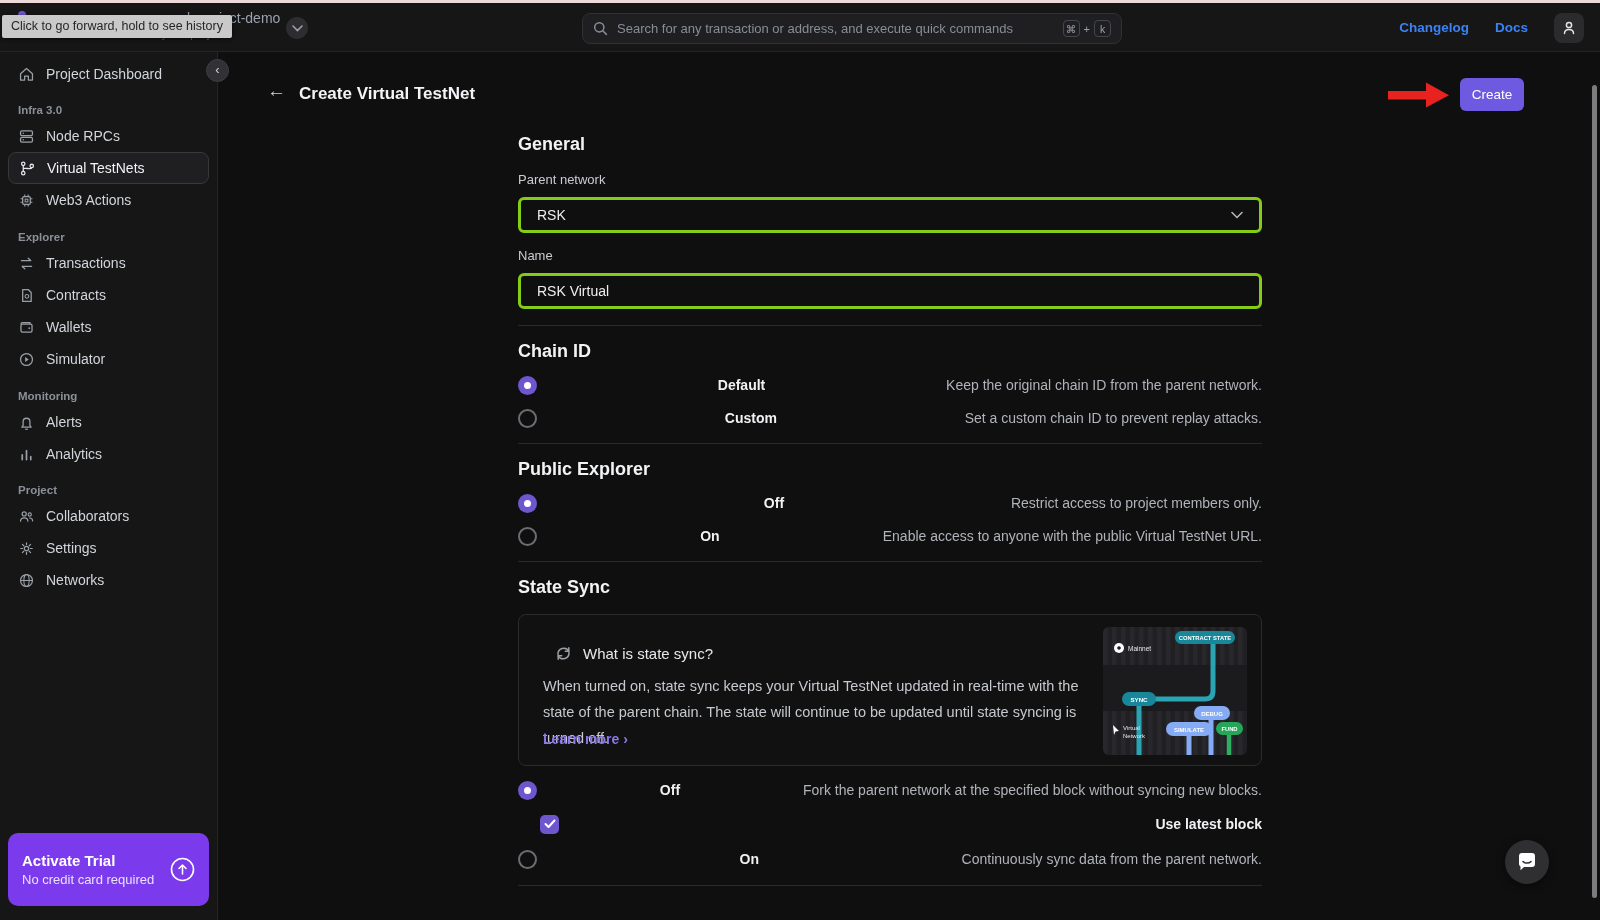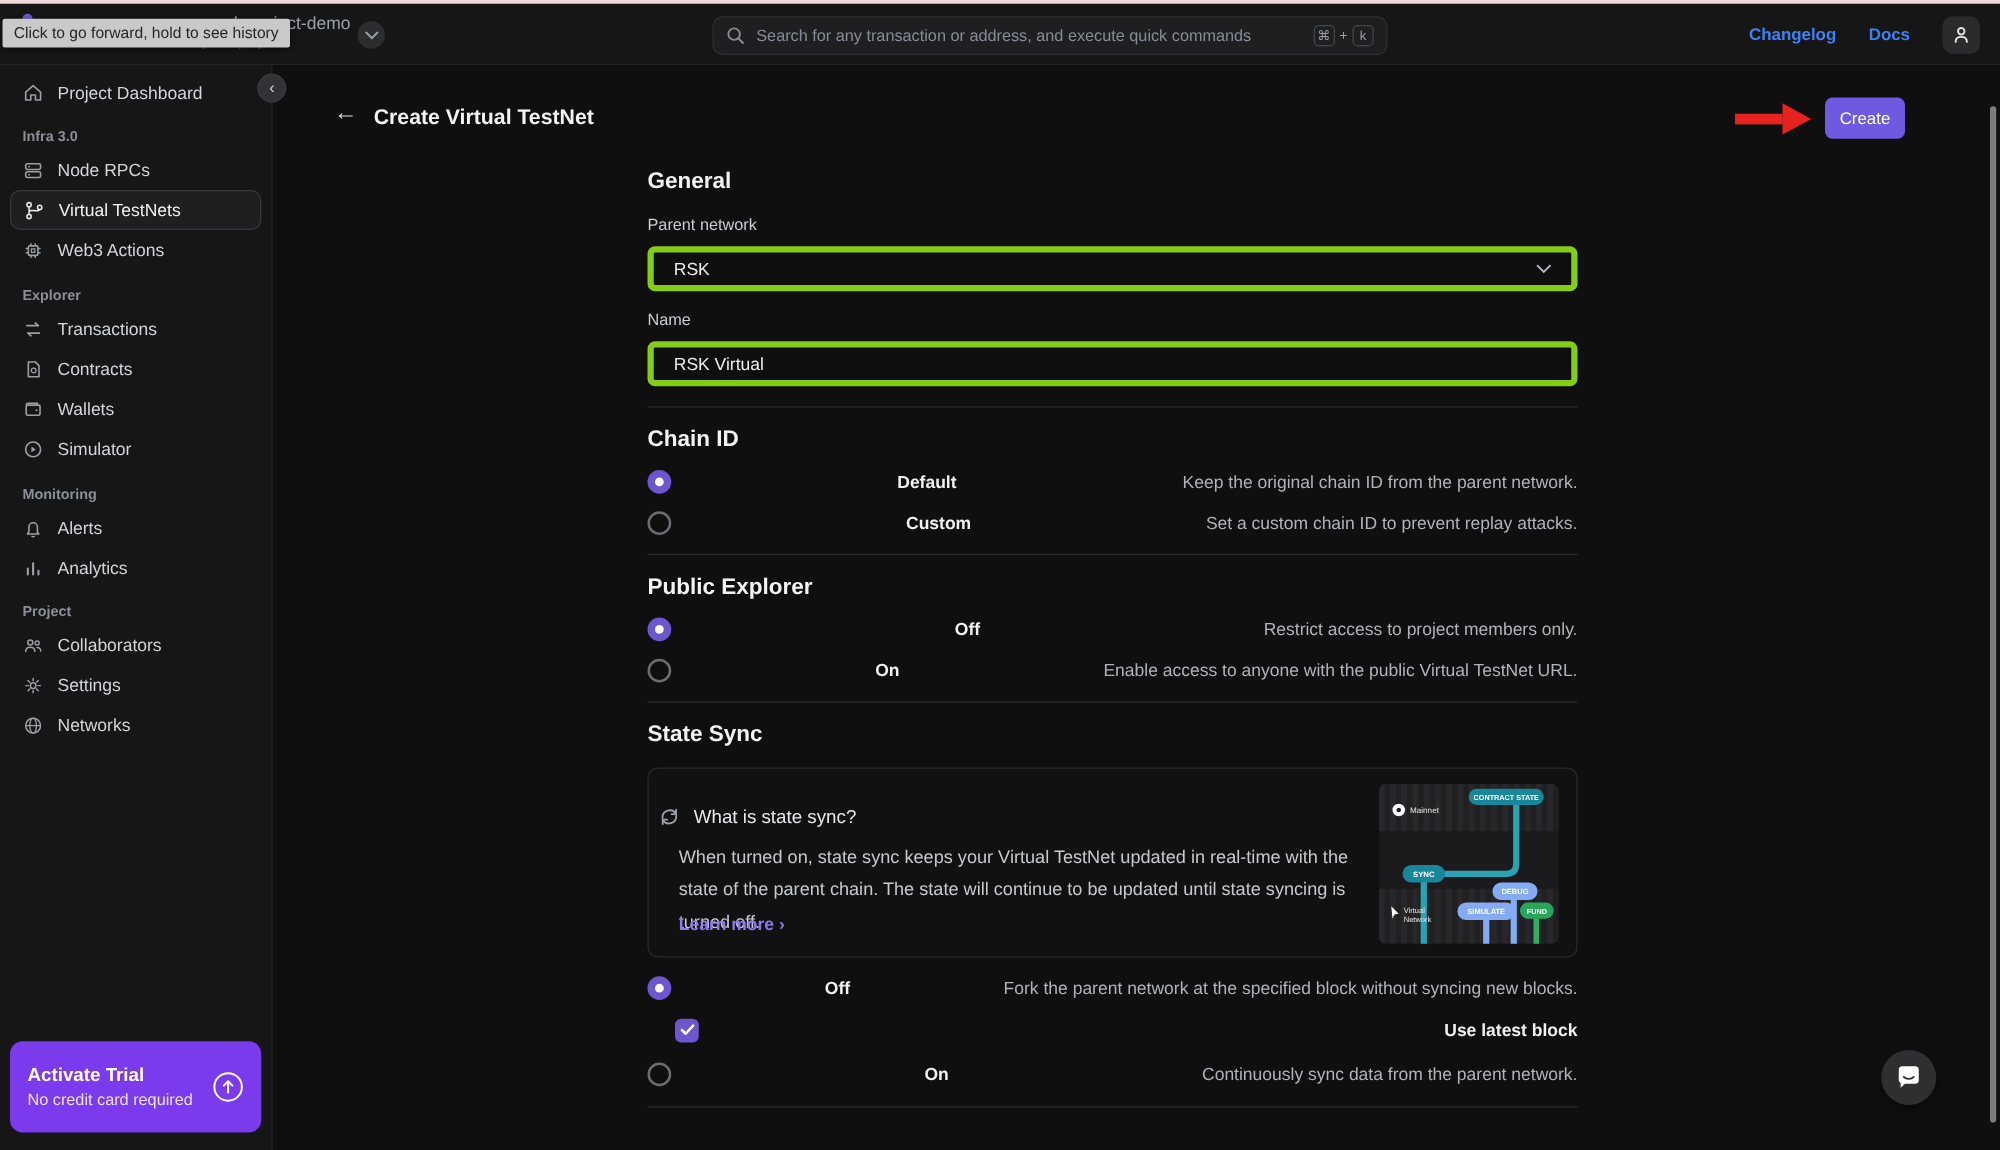--- a/index.html
+++ b/index.html
@@ -17,21 +17,21 @@
     background:#6e56cf; }
   .tooltip { position:absolute; left:2px; top:12px; height:23px; line-height:23px; padding:0 9px;
     background:#c9c9c9; color:#262626; font-size:12.5px; border-radius:2px; white-space:nowrap;
     box-shadow:0 1px 4px rgba(0,0,0,.6); z-index:30; }
   .project-switch { position:absolute; left:152px; top:7px; cursor:pointer; }
   .proj-title { font-size:14px; color:#9aa2ad; }
   .proj-sub { font-size:11.5px; color:#5e646d; margin-top:2px; }
   .proj-chevron { position:absolute; left:286px; top:14px; width:22px; height:22px; border-radius:50%;
     background:#2d2d30; border:none; color:#9aa0a6; display:flex; align-items:center; justify-content:center;
     cursor:pointer; }
-  .search { position:absolute; left:570px; top:10px; width:540px; height:31px; background:#1f1f22;
+  .search { position:absolute; left:582px; top:10px; width:540px; height:31px; background:#1f1f22;
     border:1px solid #303035; border-radius:8px; display:flex; align-items:center; padding:0 10px;
     cursor:text; }
   .search .placeholder { flex:1; font-size:13px; color:#878d96; margin-left:9px; white-space:nowrap;
     overflow:hidden; }
   .kbd { width:17px; height:17px; border:1px solid #42474f; border-radius:4px; color:#9aa0a6;
     font-size:10.5px; display:flex; align-items:center; justify-content:center; }
   .kbd-plus { color:#9aa0a6; font-size:11px; margin:0 4px; }
   .top-links { position:absolute; right:16px; top:0; height:49px; display:flex; align-items:center; gap:26px; }
   .top-links a { color:#3b82f6; font-size:13.5px; font-weight:600; text-decoration:none; cursor:pointer; }
   .avatar-btn { width:30px; height:30px; border-radius:8px; background:#2b2b2e; border:none; display:flex;
@@ -62,21 +62,21 @@
     font-size:19px; cursor:pointer; }
   .page-title { position:absolute; left:80px; top:32px; font-size:17px; font-weight:700; color:#f2f3f5; }
   .create-btn { position:absolute; right:76px; top:26px; width:64px; height:33px; background:#6e5ae0;
     border:none; border-radius:6px; color:#ffffff; font-size:13.5px; cursor:pointer;margin-left:16px; }
   .red-arrow { position:absolute; left:1169px; top:30px; }
 
   .form { position:absolute; left:299px; top:83px; width:744px; }
   .sec-heading { font-size:18px; line-height:19px; font-weight:700; color:#f2f3f5; }
   .field-label { margin-top:18px; font-size:13px; line-height:16px; color:#c9ccd1; }
   .field-label.lbl2 { margin-top:15px; }
-  .select-box, .input-box { margin-top:9px; height:36px; border:5px solid #84cc16; border-radius:6px;
+  .select-box, .input-box { margin-top:9px; height:36px; border:3px solid #84cc16; border-radius:6px;
     display:flex; align-items:center; padding:0 16px; color:#eceef0; font-size:14px; cursor:pointer;
     background:transparent; }
   .select-box .sel-val { flex:1; }
   .divider { margin-top:16px; border-top:1px solid #2a2a2e; height:0; }
   .divider.d14 { margin-top:14px; }
   .divider.d15 { margin-top:15px; }
   .h-mt16 { margin-top:16px; }
 
   .radio-row { display:flex; align-items:center; gap:10px; height:22px; margin-top:13px; cursor:pointer;justify-content:space-between; }
   .radio-row.r2 { margin-top:11px; }
@@ -90,21 +90,21 @@
   .radio-desc { font-size:14px; color:#b0b3b9; }
 
   .check-row { display:flex; align-items:center; gap:10px; height:24px; margin-top:11px; margin-left:22px;
     cursor:pointer;justify-content:space-between; }
   .checkbox { width:19px; height:19px; border-radius:5px; background:#6e56cf; display:flex;
     align-items:center; justify-content:center; flex:none; }
   .check-label { font-size:14px; font-weight:700; color:#f0f1f3; }
 
   .sync-card { margin-top:17px; height:152px; border:1px solid #2b2b2f; border-radius:8px;
     position:relative; background:#111112; }
-  .card-title-row { position:absolute; left:8px; top:30px; display:flex; align-items:center; gap:11px; }
+  .card-title-row { position:absolute; left:36px; top:30px; display:flex; align-items:center; gap:11px; }
   .card-title { font-size:15px; color:#e6e8eb; }
   .card-body { position:absolute; left:24px; top:58px; width:552px; font-size:14.5px; line-height:26px;
     color:#c6c9ce; }
   .card-link { position:absolute; left:24px; top:116px; font-size:14px; font-weight:600; color:#8d77ec;
     cursor:pointer; }
   .illus { position:absolute; right:14px; top:12px; }
 
   .chat-btn { position:absolute; right:51px; bottom:36px; width:44px; height:44px; border-radius:50%;
     background:#2f2f32; border:none; display:flex; align-items:center; justify-content:center;
     cursor:pointer; box-shadow:0 2px 8px rgba(0,0,0,.5); z-index:40; }

